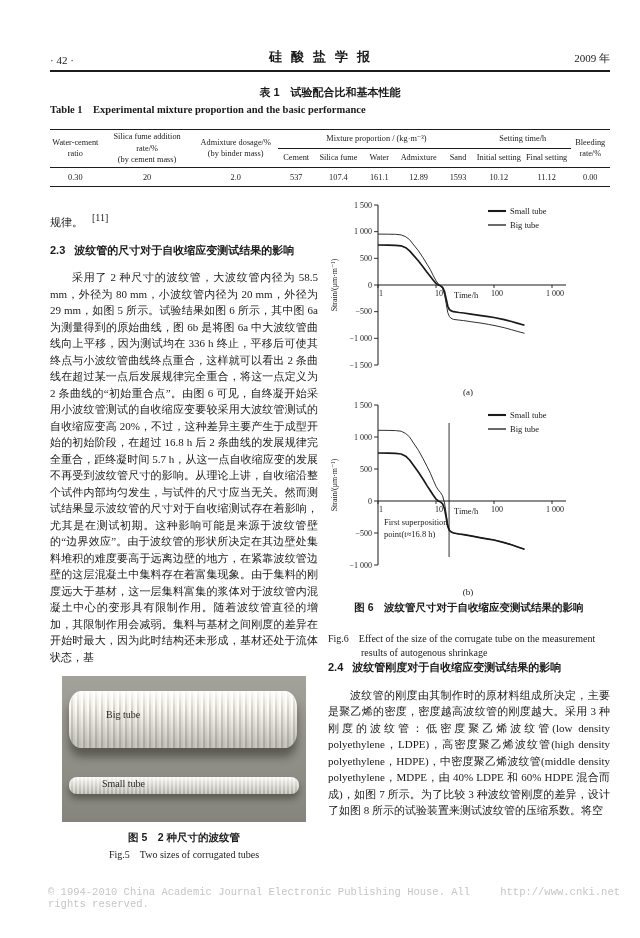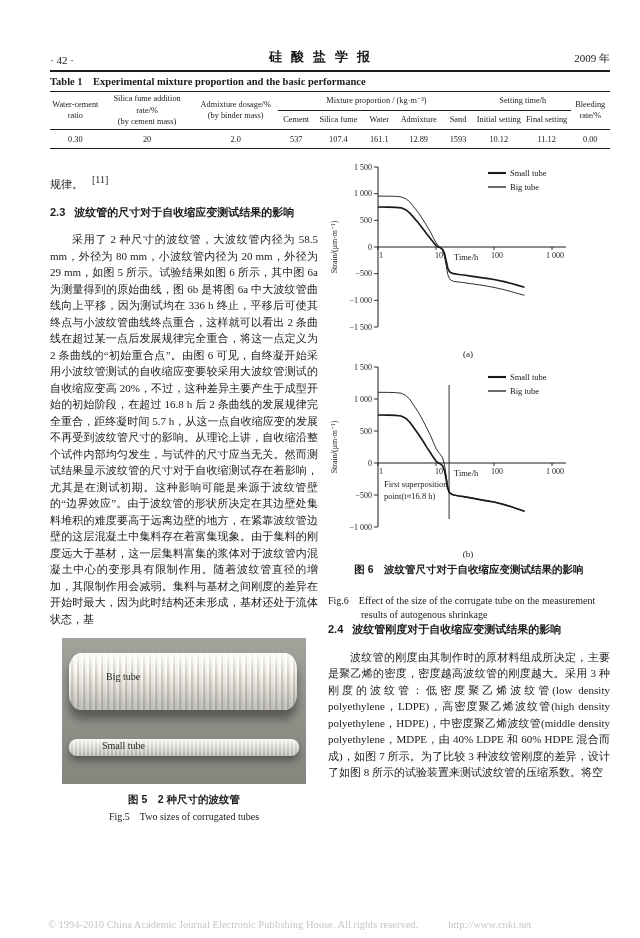--- a/index.html
+++ b/index.html
@@ -9,21 +9,21 @@
 
   
   .runhead{display:flex;justify-content:space-between;align-items:flex-end;padding-bottom:4px;border-bottom:2px solid #1c1c1c;}
   .pageno{font-size:11px;}
   .journal{font-size:13px;letter-spacing:9px;font-weight:bold;}
   .year{font-size:11px;}
 
   
   .tbl-title-zh{text-align:center;font-weight:bold;font-size:11px;margin-top:13px;font-family:"Liberation Sans","DejaVu Sans",sans-serif;}
   .tbl-title-en{font-weight:bold;font-size:10.5px;margin-top:3px;}
-  table{width:100%;border-collapse:collapse;margin-top:2px;font-size:8.3px;border-top:1.6px solid #1c1c1c;border-bottom:1.6px solid #1c1c1c;}
+  table{width:100%;border-collapse:collapse;margin-top:12px;font-size:8.3px;border-top:1.6px solid #1c1c1c;border-bottom:1.6px solid #1c1c1c;}
   th,td{font-weight:normal;text-align:center;padding:1px 1px;line-height:1.4;vertical-align:middle;}
   th.group{border-bottom:0.9px solid #1c1c1c;}
   .rule-below{border-bottom:1.1px solid #1c1c1c;}
   tr.drow td{padding:4px 1px 3px;}
 
   
   .cols{display:flex;gap:10px;margin-top:12px;}
   .colL{width:268px;}
   .colR{width:282px;}
   .p{font-size:11px;line-height:16.5px;text-align:justify;}
@@ -49,33 +49,34 @@
   .cap-en{text-align:center;font-size:10px;margin-top:3px;}
   .cap-en-hang{font-size:10px;line-height:13.5px;margin-top:17px;padding-left:33px;text-indent:-33px;text-align:left;}
 
   .chart{height:200px;}
   svg text{font-family:"Liberation Serif","DejaVu Serif",serif;fill:#1a1a1a;}
 
   .mt2{margin-top:2px;}
   .mt4{margin-top:4px;}
 
   
-  .footer{position:absolute;left:48px;bottom:8px;right:20px;display:flex;gap:30px;color:#c6c6c6;font-size:10.5px;}
+  .footer{position:absolute;left:48px;bottom:28px;right:20px;display:flex;gap:30px;color:#c6c6c6;font-size:10.5px;font-family:Liberation Mono, monospace;}
 </style>
 </head>
 <body>
 
 <div class="page">
 
   <div class="runhead">
     <span class="pageno">· 42 ·</span>
     <span class="journal">硅酸盐学报</span>
     <span class="year">2009 年</span>
   </div>
 
+  <div class="tbl-title-zh">表 1　试验配合比和基本性能</div>
   <div class="tbl-title-en">Table 1　Experimental mixture proportion and the basic performance</div>
 
   <table>
     <colgroup>
       <col style="width:9%">
         <col style="width:16.5%">
         <col style="width:15%">
       <col style="width:6.5%">
         <col style="width:8.5%">
         <col style="width:6%">

